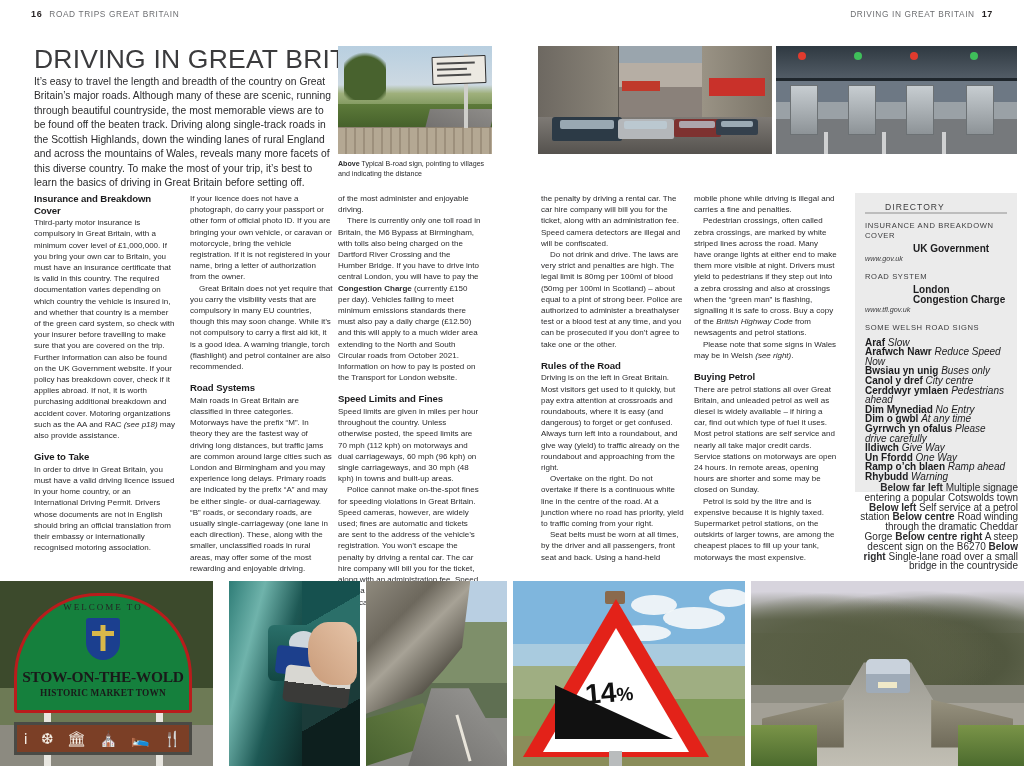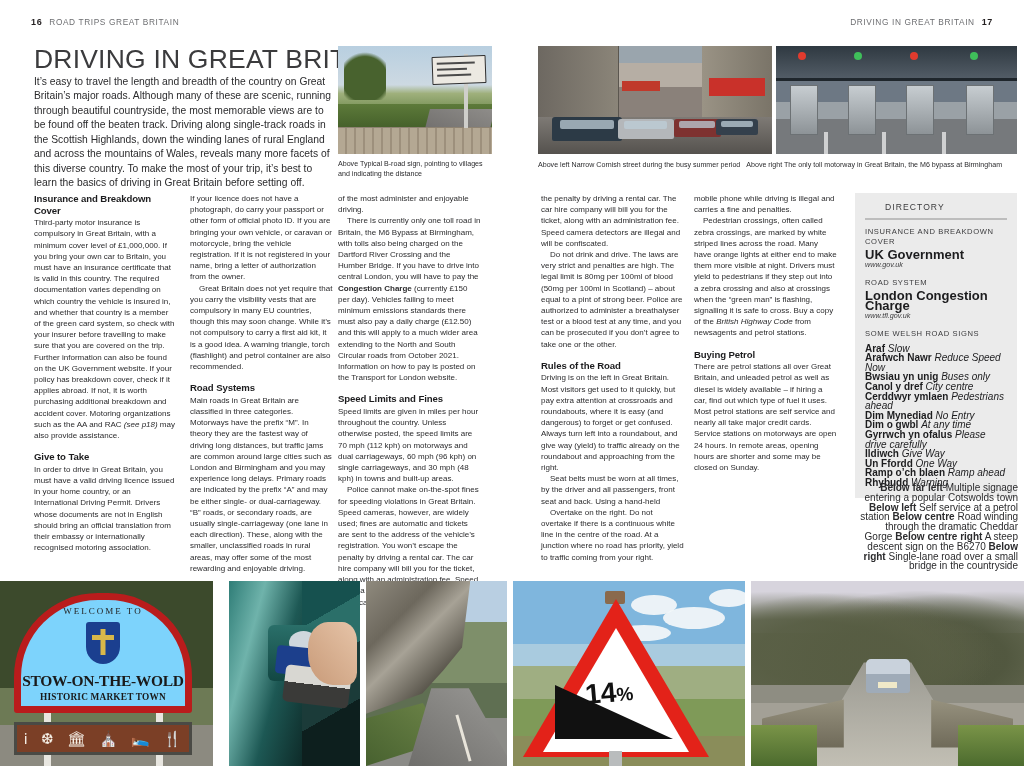--- a/index.html
+++ b/index.html
@@ -17,21 +17,21 @@
   }
   .page {
     position: absolute;
     inset: 0;
     background: #ffffff;
   }
 
   
   .runhead {
     position: absolute;
-    top: 17px;
+    top: 9px;
     font-size: 8.3px;
     letter-spacing: 0.62px;
     color: #6d6e71;
     white-space: nowrap;
   }
   .runhead .folio {
     font-weight: bold;
     color: #231f20;
     font-size: 9px;
   }
@@ -165,21 +165,21 @@
     background: rgba(255,255,255,.65);
   }
 
   
   .caption {
     position: absolute;
     font-size: 7.1px;
     line-height: 9.6px;
     color: #2b2b2d;
   }
-  .caption b { font-weight: normal; }
+  .caption b { font-weight: bold; }
   #cap-above { left: 338px; top: 160px; width: 158px; }
   #cap-topright { left: 538px; top: 161px; width: 482px; white-space: nowrap; }
   #cap-topright .sep { display: inline-block; width: 6px; }
 
   
   .col {
     position: absolute;
     top: 193px;
     width: 143px;
     font-size: 8.0px;
@@ -214,40 +214,40 @@
     top: 193px;
     width: 162px;
     background: #ebebeb;
     padding: 9px 10px 10px 10px;
     box-sizing: border-box;
   }
   #directory .dir-title {
     font-size: 8.6px;
     letter-spacing: 1.05px;
     color: #3b3b3d;
-    margin-bottom: 6px;
     padding-left: 20px;
   }
   #directory .rule {
     height: 1.6px;
     background: #bdbdbd;
     margin-bottom: 7px;
   }
   #directory .dir-head {
     font-size: 7.6px;
     letter-spacing: 0.62px;
     color: #3b3b3d;
     line-height: 10px;
     margin-bottom: 3px;
   }
   #directory .dir-org {
-    font-size: 13px;
+    font-size: 10px;
     font-weight: bold;
     color: #1c1c1e;
     line-height: 10px;
+    margin-left: 48px;
   }
   #directory .dir-url {
     font-size: 7.2px;
     font-style: italic;
     color: #3b3b3d;
     line-height: 10px;
     margin-bottom: 8px;
   }
   #directory .welsh {
     font-size: 10px;
@@ -278,22 +278,22 @@
   #ph-sign { left: 513px; width: 232px; }
   #ph-bridge { left: 751px; width: 273px; }
 
   
   .stow-bg {
     position: absolute; inset: 0;
     background: linear-gradient(to bottom, #3c4a2c 0 58%, #6d7a55 58% 78%, #8c8a80 78% 100%);
   }
   .stow-board {
     position: absolute; left: 14px; top: 12px; width: 178px; height: 120px;
-    background: #7dd3fc;
-    border: 7px solid #b91c1c;
+    background: #15803d;
+    border: 3px solid #b91c1c;
     border-radius: 84px 84px 3px 3px;
     box-sizing: border-box;
   }
   .stow-arc {
     position: absolute; left: 0; top: 6px; width: 100%;
     text-align: center;
     font-family: "Liberation Serif", serif;
     font-size: 9px;
     letter-spacing: 2px;
     color: #242424;
@@ -549,23 +549,20 @@
     <div class="m6-booth" style="left:130px"></div>
     <div class="m6-booth" style="left:190px"></div>
     <div class="m6-lane" style="left:48px"></div>
     <div class="m6-lane" style="left:106px"></div>
     <div class="m6-lane" style="left:166px"></div>
   </div>
 
   <div class="caption" id="cap-above">
     <b>Above</b><span> Typical B-road sign, pointing to villages and indicating the distance</span>
   </div>
-  <div class="caption" id="cap-topright">
-    <b>Above left</b><span> Narrow Cornish street during the busy summer period</span><span class="sep"></span><b>Above right</b><span> The only toll motorway in Great Britain, the M6 bypass at Birmingham</span>
-  </div>
 
   <div class="col" id="col1">
     <h3>Insurance and Breakdown Cover</h3>
     <p><span>Third-party motor insurance is compulsory in Great Britain, with a minimum cover level of £1,000,000. If you bring your own car to Britain, you must have an insurance certificate that is valid in this country. The required documentation varies depending on which country the vehicle is insured in, and whether that country is a member of the green card system, so check with your insurer before travelling to make sure that you are covered on the trip. Further information can also be found on the UK Government website. If your policy has breakdown cover, check if it applies abroad. If not, it is worth purchasing additional breakdown and accident cover. Motoring organizations such as the AA and RAC </span><em>(see p18)</em><span> may also provide assistance.</span></p>
     <h3 class="spaced">Give to Take</h3>
     <p>In order to drive in Great Britain, you must have a valid driving licence issued in your home country, or an International Driving Permit. Drivers whose documents are not in English should bring an official translation from their embassy or internationally recognised motoring association.</p>
   </div>
 
   <div class="col" id="col2">
     <p>If your licence does not have a photograph, do carry your passport or other form of official photo ID. If you are bringing your own vehicle, or caravan or motorcycle, bring the vehicle registration. If it is not registered in your name, bring a letter of authorization from the owner.</p>
@@ -580,29 +577,31 @@
     <h3 class="spaced">Speed Limits and Fines</h3>
     <p>Speed limits are given in miles per hour throughout the country. Unless otherwise posted, the speed limits are 70 mph (112 kph) on motorways and dual carriageways, 60 mph (96 kph) on single carriageways, and 30 mph (48 kph) in towns and built-up areas.</p>
     <p class="indent">Police cannot make on-the-spot fines for speeding violations in Great Britain. Speed cameras, however, are widely used; fines are automatic and tickets are sent to the address of the vehicle’s registration. You won’t escape the penalty by driving a rental car. The car hire company will bill you for the ticket, along with an administration fee. Speed camera detectors are illegal and will be confiscated.</p>
   </div>
 
   <div class="col" id="col4">
     <p>the penalty by driving a rental car. The car hire company will bill you for the ticket, along with an administration fee. Speed camera detectors are illegal and will be confiscated.</p>
     <p class="indent">Do not drink and drive. The laws are very strict and penalties are high. The legal limit is 80mg per 100ml of blood (50mg per 100ml in Scotland) – about equal to a pint of strong beer. Police are authorized to administer a breathalyser test or a blood test at any time, and you can be prosecuted if you don’t agree to take one or the other.</p>
     <h3 class="spaced">Rules of the Road</h3>
     <p>Driving is on the left in Great Britain. Most visitors get used to it quickly, but pay extra attention at crossroads and roundabouts, where it is easy (and dangerous) to forget or get confused. Always turn left into a roundabout, and give way (yield) to traffic already on the roundabout and approaching from the right.</p>
+    <p class="indent">Overtake on the right. Do not overtake if there is a continuous white line in the centre of the road. At a junction where no road has priority, yield to traffic coming from your right.</p>
     <p class="indent">Seat belts must be worn at all times, by the driver and all passengers, front seat and back. Using a hand-held</p>
-    <p class="indent">Overtake on the right. Do not overtake if there is a continuous white line in the centre of the road. At a junction where no road has priority, yield to traffic coming from your right.</p>
   </div>
 
   <div class="col" id="col5">
     <p>mobile phone while driving is illegal and carries a fine and penalties.</p>
     <p class="indent"><span>Pedestrian crossings, often called zebra crossings, are marked by white striped lines across the road. Many have orange lights at either end to make them more visible at night. Drivers must yield to pedestrians if they step out into a zebra crossing and also at crossings when the “green man” is flashing, signalling it is safe to cross. Buy a copy of the </span><em>British Highway Code</em><span> from newsagents and petrol stations.</span></p>
+    <p class="indent"><span>Please note that some signs in Wales may be in Welsh </span><em>(see right)</em><span>.</span></p>
     <h3 class="spaced">Buying Petrol</h3>
     <p>There are petrol stations all over Great Britain, and unleaded petrol as well as diesel is widely available – if hiring a car, find out which type of fuel it uses. Most petrol stations are self service and nearly all take major credit cards. Service stations on motorways are open 24 hours. In remote areas, opening hours are shorter and some may be closed on Sunday.</p>
+    <p class="indent">Petrol is sold by the litre and is expensive because it is highly taxed. Supermarket petrol stations, on the outskirts of larger towns, are among the cheapest places to fill up your tank, motorways the most expensive.</p>
   </div>
 
   <div id="directory">
     <div class="dir-title">DIRECTORY</div>
     <div class="rule"></div>
 
     <div class="dir-head">INSURANCE AND BREAKDOWN COVER</div>
     <div class="dir-org">UK Government</div>
     <div class="dir-url">www.gov.uk</div>
 

